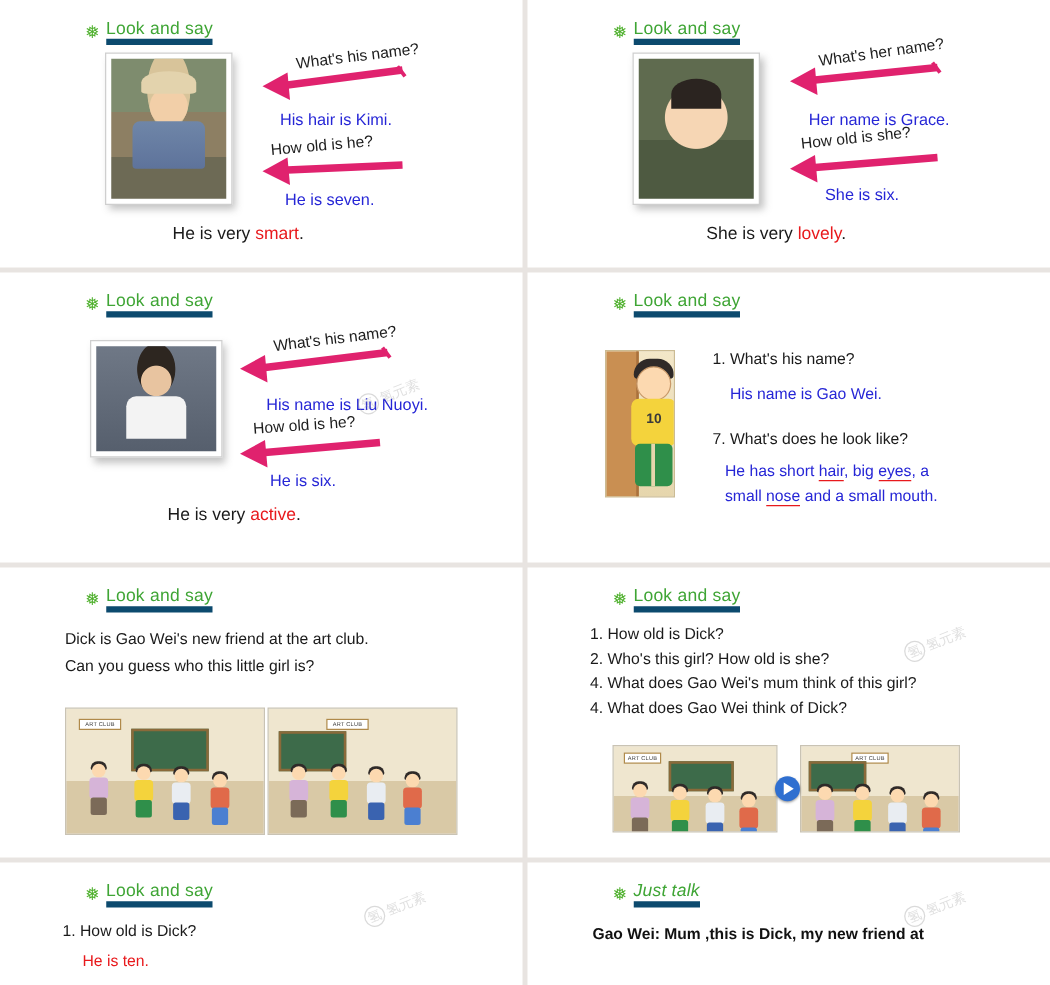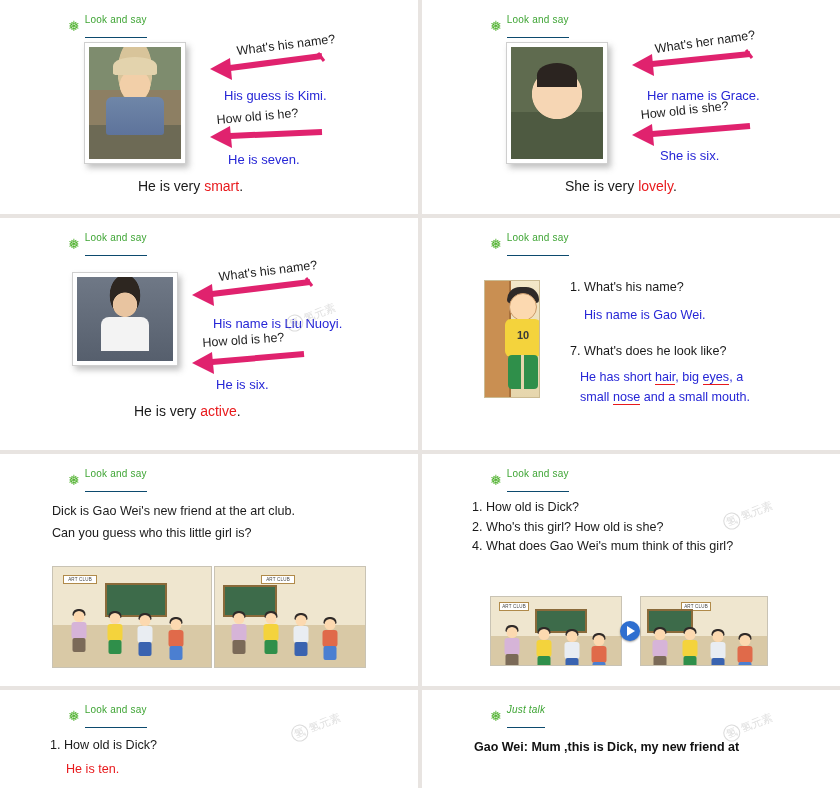--- a/index.html
+++ b/index.html
@@ -34,23 +34,23 @@
     gap: 5px;
     margin: 14px 0 0 68px;
   }
   .hdr .clover {
     color: #4caf2a;
     font-size: 14px;
     line-height: 1;
   }
   .hdr .lbl {
     color: #3fa535;
-    font-size: 10px;
-    border-bottom: 1px solid #0c4a6e;
-    padding-bottom: 12px;
+    font-size: 14px;
+    border-bottom: 5px solid #0c4a6e;
+    padding-bottom: 1px;
     letter-spacing: .2px;
   }
   .hdr .lbl.italic { font-style: italic; }
 
   
   .photo-wrap {
     position: absolute;
   }
   .photo {
     background: #fff;
@@ -240,21 +240,21 @@
       <div class="arrow" style="left:190px; top:52px;">
         <svg width="140" height="34" viewBox="0 0 140 34">
           <path d="M132,4 L40,16" stroke="#e0226e" stroke-width="6" fill="none"></path>
           <path d="M40,6 L20,17 L42,28 Z" fill="#e0226e"></path>
           <path d="M128,1 L134,9" stroke="#e0226e" stroke-width="3"></path>
         </svg>
       </div>
       <div class="qtext" style="left:236px; top:44px; transform: rotate(-7deg); width:110px;">
         <span>What's his name?</span>
       </div>
-      <div class="ans" style="left:224px; top:88px;">His guess is Kimi.</div>
+      <div class="ans" style="left:224px; top:88px;">His hair is Kimi.</div>
 
       <div class="arrow" style="left:190px; top:122px;">
         <svg width="140" height="34" viewBox="0 0 140 34">
           <path d="M132,10 L40,14" stroke="#e0226e" stroke-width="6" fill="none"></path>
           <path d="M40,4 L20,15 L42,26 Z" fill="#e0226e"></path>
         </svg>
       </div>
       <div class="qtext" style="left:216px; top:113px; transform: rotate(-5deg); width:130px;">How old is he?</div>
       <div class="ans" style="left:228px; top:152px;">He is seven.</div>
 
@@ -432,20 +432,21 @@
 
     <div class="slide">
       <div class="hdr">
         <span class="clover">❅</span>
         <span class="lbl">Look and say</span>
       </div>
       <div class="qlist" style="left:50px; top:44px; width:360px;">
         <div>1. How old is Dick?</div>
         <div>2. Who's this girl? How old is she?</div>
         <div>4. What does Gao Wei's mum think of this girl?</div>
+        <div>4. What does Gao Wei think of Dick?</div>
       </div>
 
       <div class="scene" style="left:68px; top:142px; width:132px; height:70px;">
         <div class="tag" style="left:8px; top:5px; width:30px;">ART CLUB</div>
         <div class="board" style="left:44px; top:12px; width:52px; height:24px;"></div>
         <div class="kid" style="left:10px; top:30px; width:22px; height:38px;">
             <div class="hair"></div>
             <div class="h"></div>
             <div class="t" style="background:#d6b4d8;"></div>
             <div class="l" style="background:#7b6a58;"></div>

